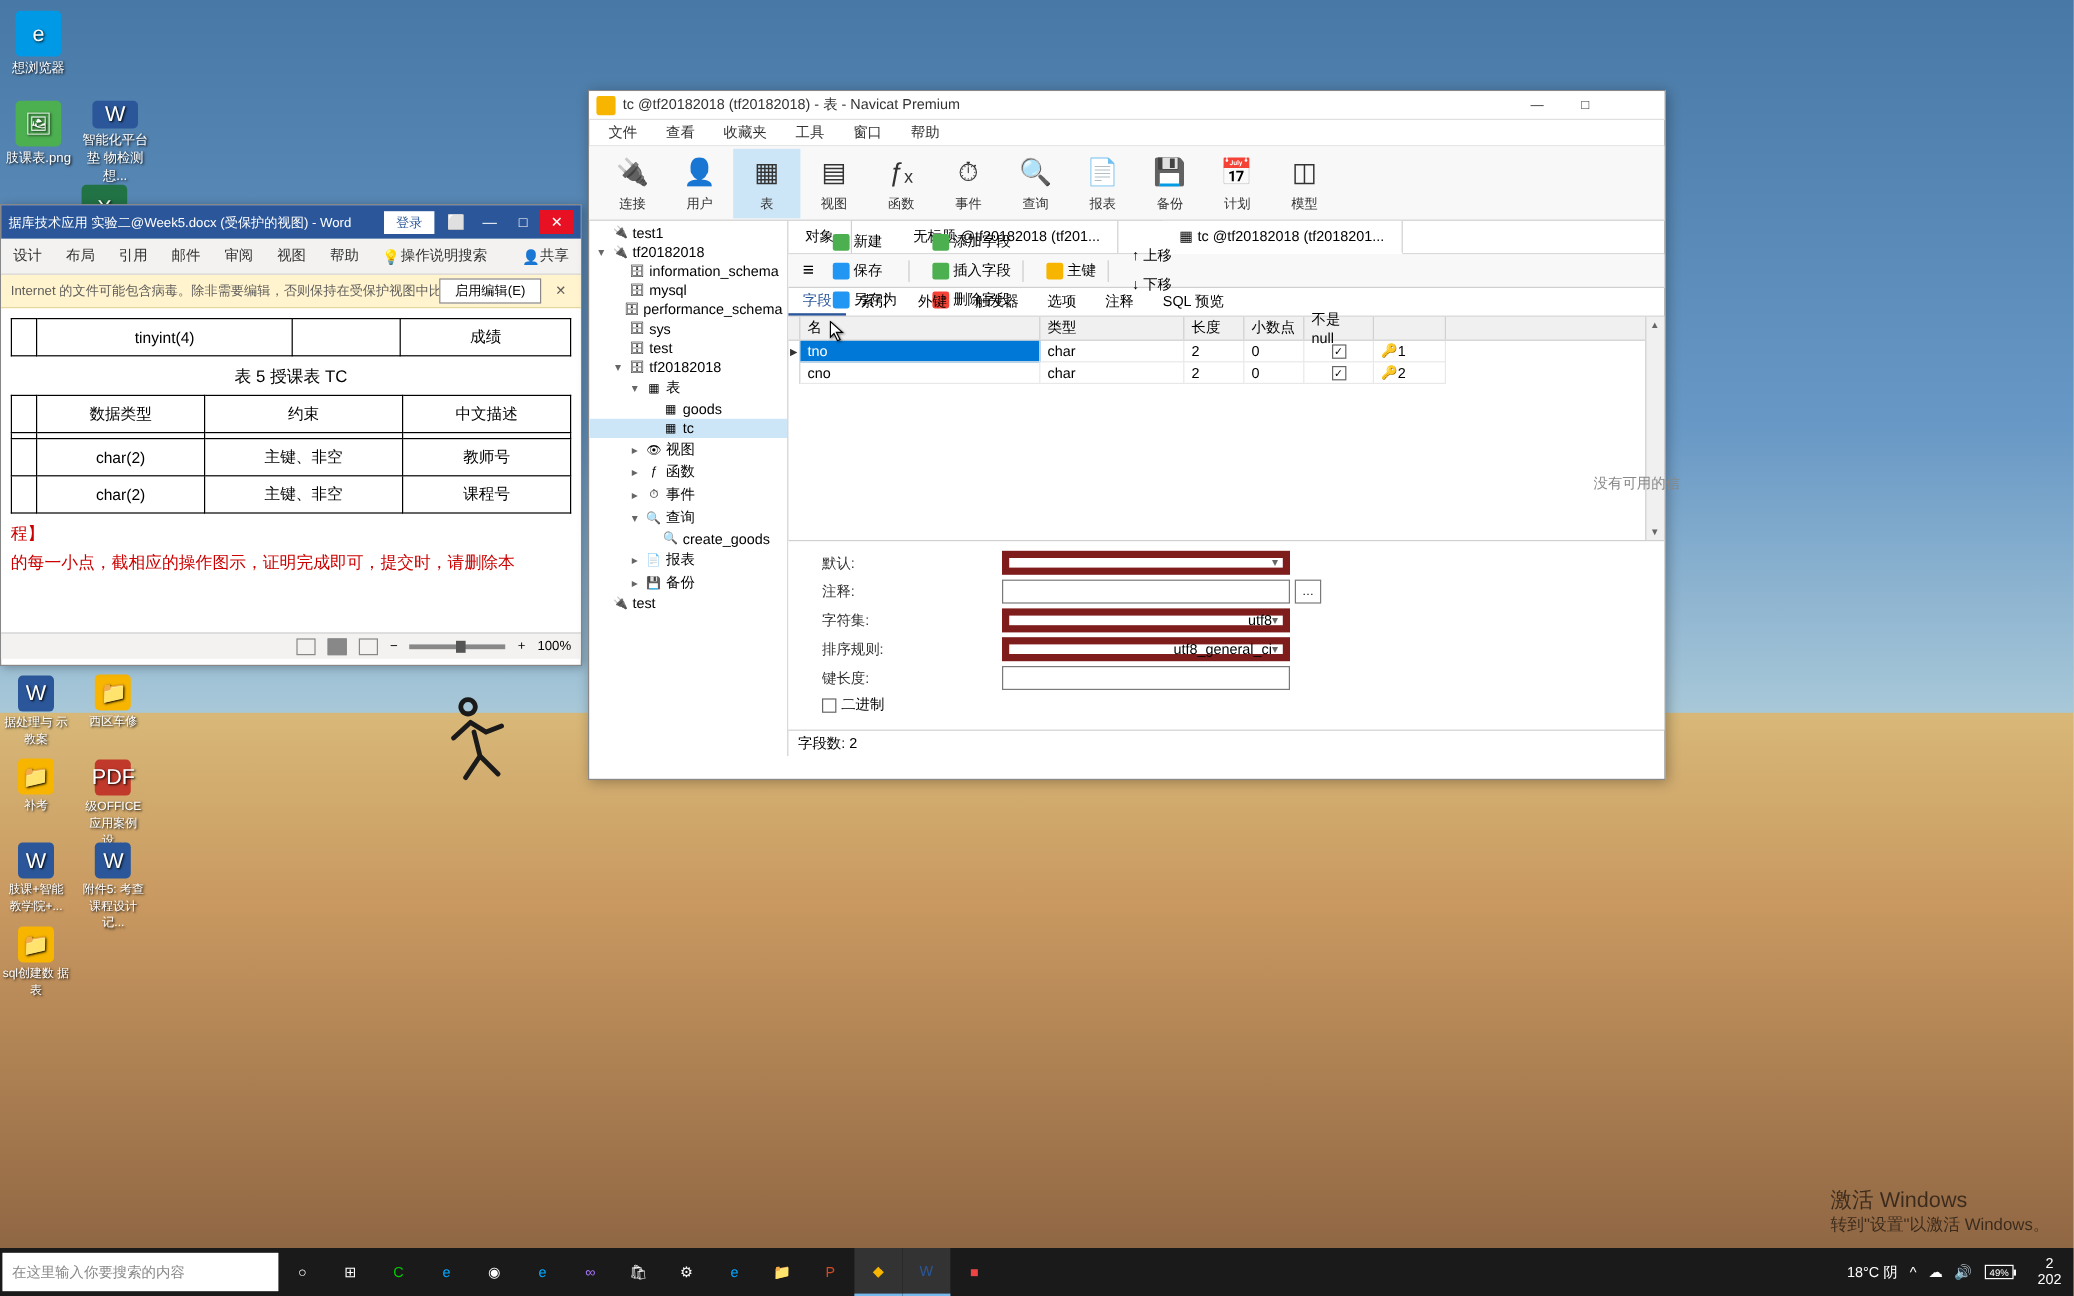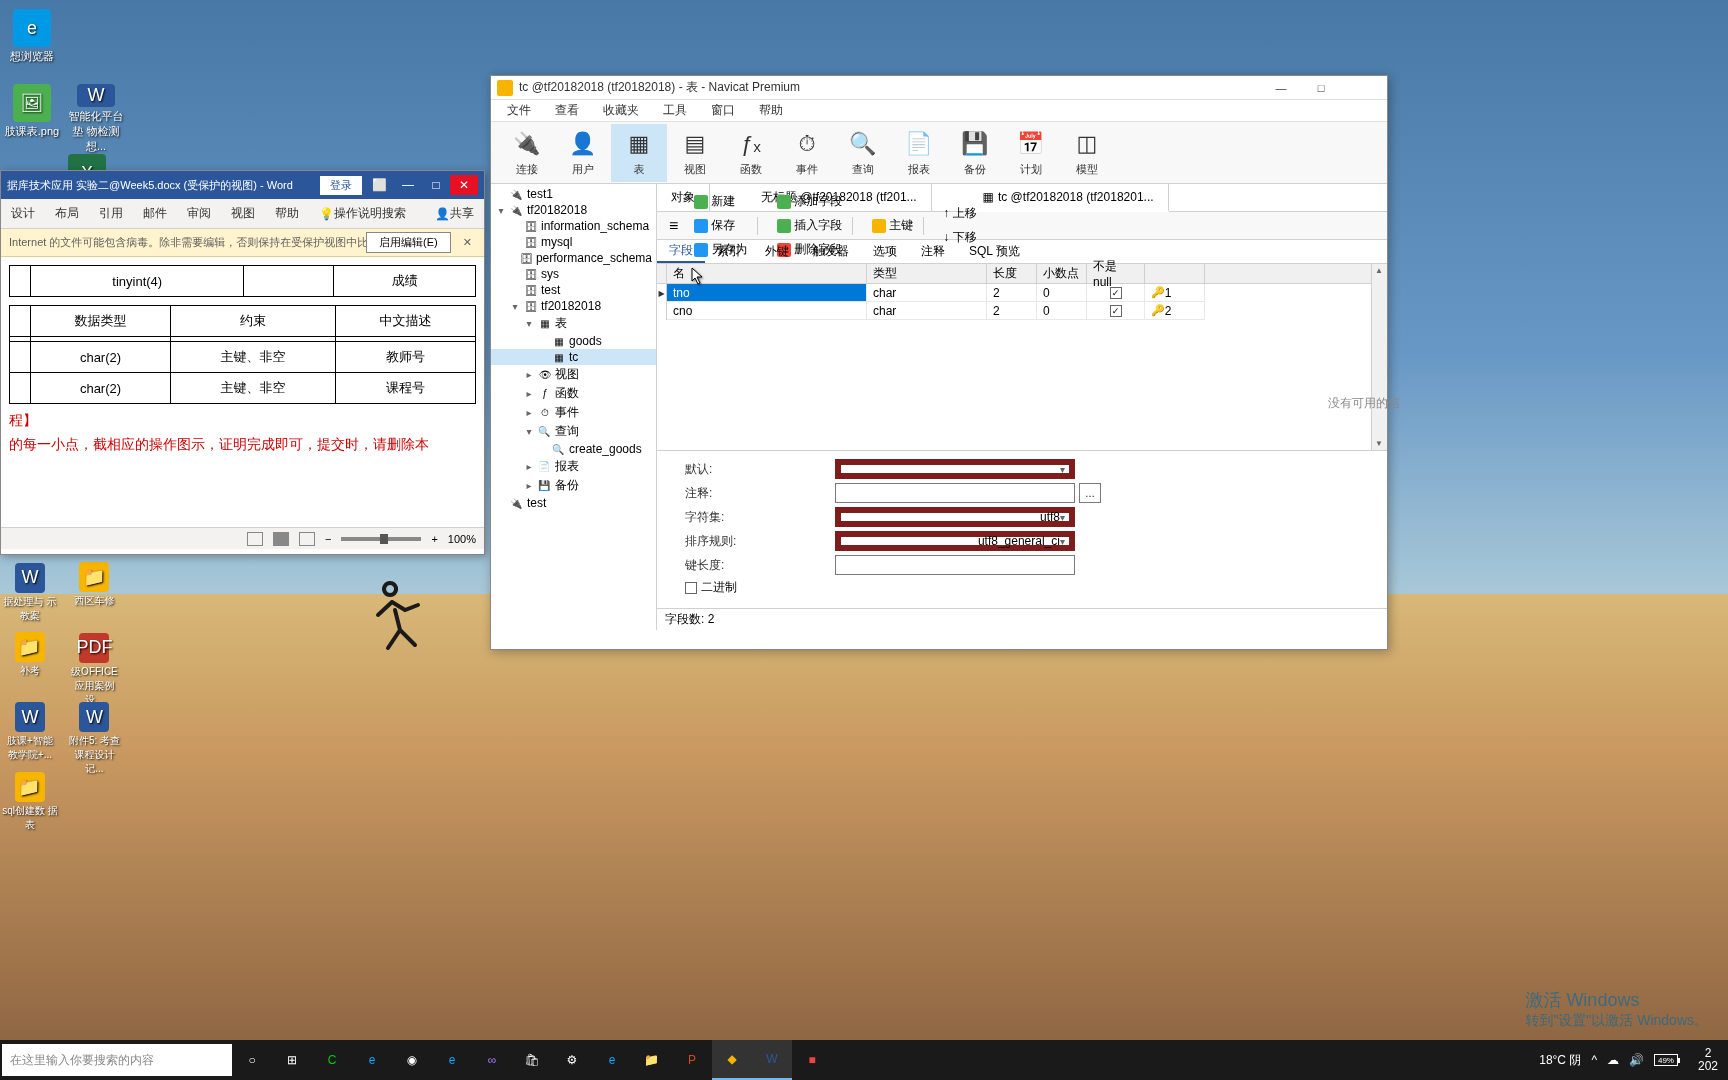--- a/index.html
+++ b/index.html
@@ -95,21 +95,21 @@
 
 .taskbar { position:absolute; bottom:0; left:0; right:0; height:40px; background:#1a1a1a; display:flex; align-items:center; color:#fff; font-size:12px; }
 .tb-search { width:230px; height:32px; background:#fff; color:#888; display:flex; align-items:center; padding:4px 8px; margin-left:2px; }
 .tb-item { width:40px; height:40px; display:flex; align-items:center; justify-content:center; }
 .tb-item.active { border-bottom:2px solid #76b9ed; background:#333; }
 .tb-tray { margin-left:auto; display:flex; align-items:center; gap:10px; padding:0 10px; }
 .battery { border:1px solid #fff; width:24px; height:12px; position:relative; font-size:8px; display:flex; align-items:center; justify-content:center; }
 .battery::after { content:''; position:absolute; right:-3px; top:3px; width:2px; height:5px; background:#fff; }
 
 
-.watermark { position:absolute; right:20px; bottom:50px; color:#0369a1; font-size:14px; text-align:left; opacity:0.6; }
+.watermark { position:absolute; right:20px; bottom:50px; color:#000000; font-size:14px; text-align:left; opacity:0.6; }
 .watermark .big { font-size:18px; }
 
 
 .cursor { position:absolute; left:691px; top:267px; width:14px; height:18px; z-index:9999; }
 .cursor svg { width:100%; height:100%; filter:drop-shadow(1px 1px 1px rgba(0,0,0,0.5)); }
 
 
 .low-icons { position:absolute; }
 .low-icon { width:56px; display:inline-flex; flex-direction:column; align-items:center; font-size:10px; color:#fff; text-shadow:1px 1px 2px #000; text-align:center; margin:2px; }
 </style>
@@ -218,20 +218,21 @@
     <table class="word-table">
         <tbody>
           <tr>
       <td style="width:20px"></td>
       <td>tinyint(4)</td>
       <td style="width:90px"></td>
       <td>成绩</td>
     </tr>
         </tbody>
       </table>
+    <div class="word-caption">表 5 授课表 TC</div>
     <table class="word-table">
       <tbody>
           <tr>
         <td style="width:20px"></td>
         <td>数据类型</td>
         <td>约束</td>
         <td>中文描述</td>
       </tr>
       <tr class="thin">
             <td></td>

